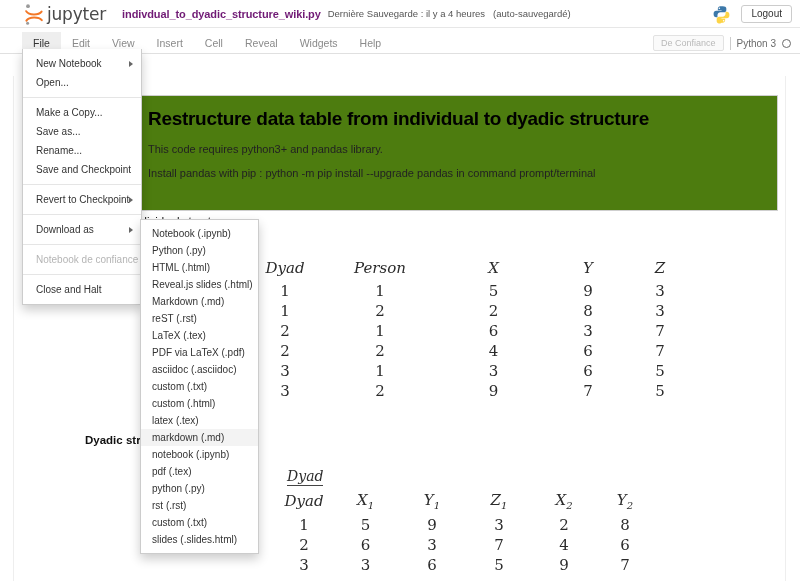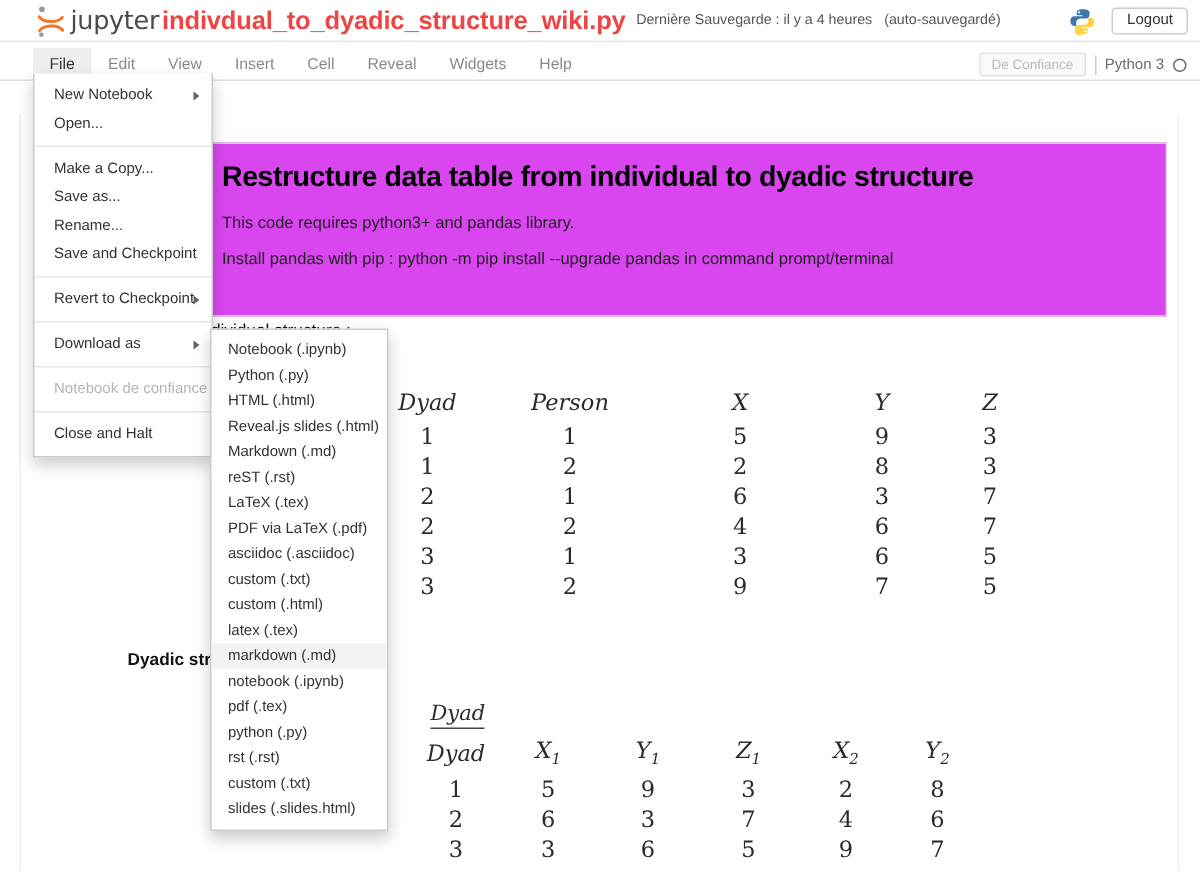--- a/index.html
+++ b/index.html
@@ -18,22 +18,22 @@
     background: #fff; border-bottom: 1px solid #e7e7e7;
     display: flex; align-items: center;
   }
   .jp-logo { display: flex; align-items: center; margin-left: 24px; }
   .jp-logo svg { display: block; }
   .jp-wordmark {
     font-size: 17px; color: #4a4a4a; margin-left: 3px;
     font-family: "DejaVu Sans", sans-serif; letter-spacing: -0.2px;
   }
   .nb-name {
-    font-size: 17px; font-weight: bold; color: #ef4444;
-    margin-left: 2px; letter-spacing: -0.1px;
+    font-size: 11px; font-weight: bold; color: #701a75;
+    margin-left: 16px; letter-spacing: -0.1px;
   }
   .save-status { font-size: 9.5px; color: #555; margin-left: 7px; }
   .autosave { font-size: 9.5px; color: #555; margin-left: 8px; text-align: center; }
   .header-right {
     position: absolute; right: 8px; top: 0; height: 28px;
     display: flex; align-items: center; gap: 10px;
   }
   .py-logo svg { display: block; }
   .logout-btn {
     font-size: 10px; color: #333; background: #fff;
@@ -110,21 +110,21 @@
     position: absolute; left: 13px; top: 0; width: 1px; height: 505px;
     background: #eeeeee;
   }
   .page-edge-r {
     position: absolute; left: 785px; top: 0; width: 1px; height: 505px;
     background: #eeeeee;
   }
 
   .md-cell {
     position: absolute; left: 131px; top: 19px; width: 647px;
-    border: 1px solid #cfcfcf; background: #d946ef; padding: 12px 16px 14px 16px;
+    border: 1px solid #cfcfcf; background: #4d7c0f; padding: 12px 16px 14px 16px;
   }
   .md-h1 {
     font-size: 19px; font-weight: bold; color: #000;
     margin: 0 0 12px 0; line-height: 1.15; letter-spacing: -0.3px;
   }
   .md-p { font-size: 11px; color: #222; margin: 0 0 10px 0; line-height: 1.3; }
   .md-p:last-child { margin-bottom: 16px; }
 
   .section-label {
     position: absolute; font-size: 11.5px; color: #111; font-weight: normal;

